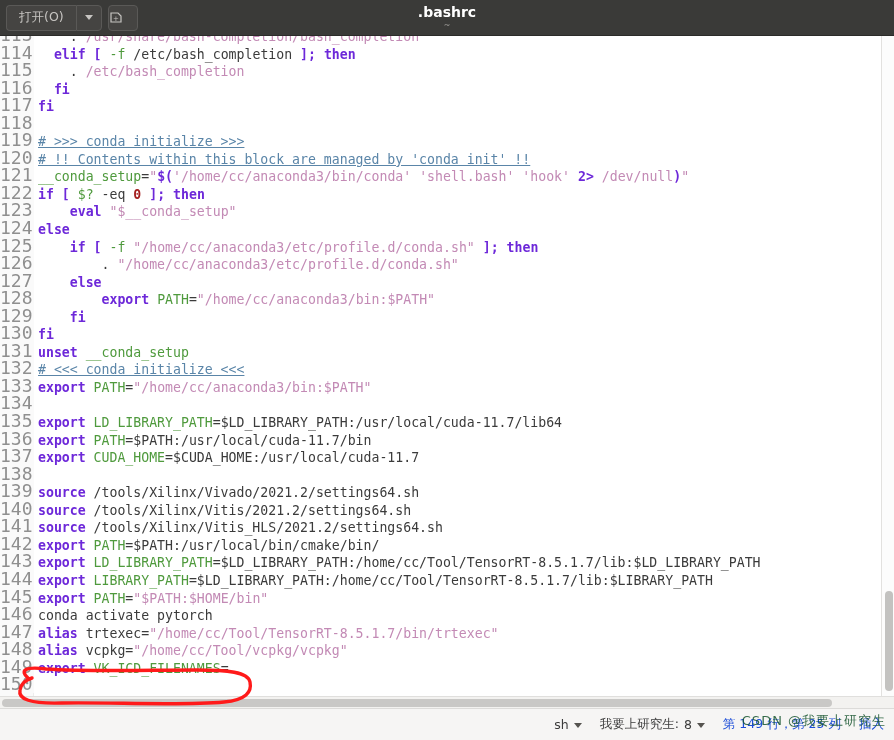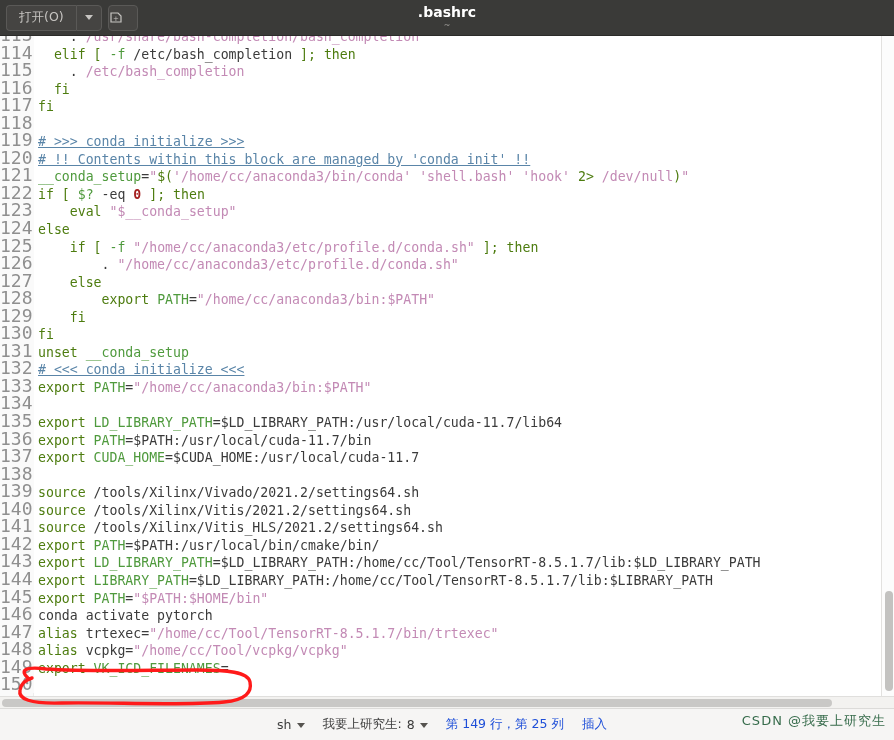--- a/index.html
+++ b/index.html
@@ -129,21 +129,21 @@
     width: 34px;
     text-align: right;
     color: #8f8f8f;
     padding-right: 5px;
     background: #fafafa;
     font-size: 18px;
   }
   .ln-text { display: inline-block; padding-left: 4px; }
 
   
-  .kw   { color: #4d7c0f; font-weight: normal; }
+  .kw   { color: #6d28d9; font-weight: bold; }
   .str  { color: #c38ab5; }
   .cmt  { color: #5a85a8; text-decoration: underline; }
   .var  { color: #4f9a3d; }
   .plain{ color: #3b3b3b; }
   .num  { color: #a52020; font-weight: bold; }
 
   
   .gutter-bg {
     position: absolute;
     left: 0; top: 0; bottom: 0;
@@ -188,21 +188,21 @@
   }
 
   
   .statusbar {
     height: 32px;
     min-height: 32px;
     background: #f6f5f4;
     border-top: 1px solid #dcdbd9;
     display: flex;
     align-items: center;
-    justify-content: center;
+    justify-content: flex-end;
     padding-right: 10px;
     gap: 18px;
     font-size: 12.5px;
     color: #3b3b3b;
     position: relative;
   }
   .sb-item { display: flex; align-items: center; gap: 5px; }
   .sb-arrow {
     width: 0; height: 0;
     border-left: 4px solid transparent;

